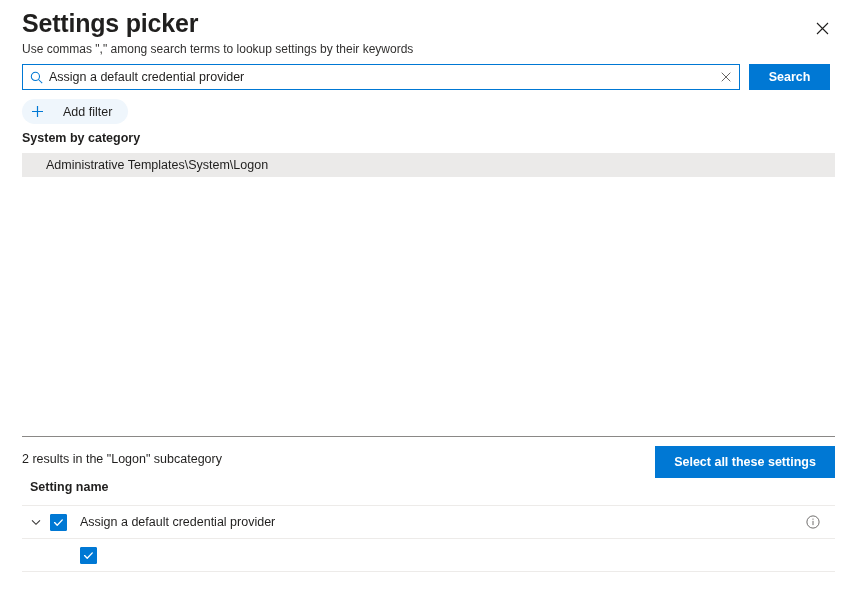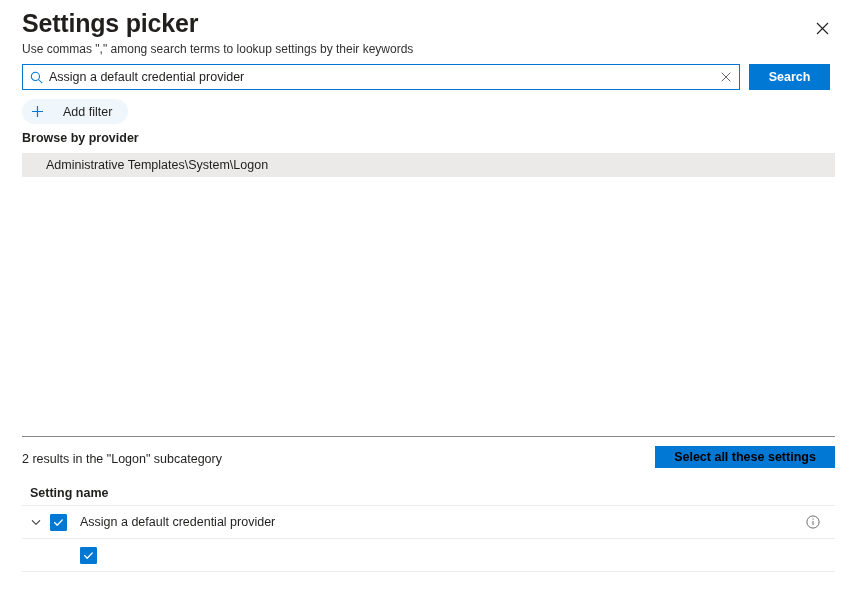--- a/index.html
+++ b/index.html
@@ -188,39 +188,39 @@
     left: 22px;
     top: 452px;
     font-size: 12.5px;
     color: #201f1e;
   }
   .select-all-button {
     position: absolute;
     left: 655px;
     top: 446px;
     width: 180px;
-    height: 22px;
+    height: 32px;
     background: #0078d4;
-    color: #000000;
+    color: #ffffff;
     border: none;
     font-family: "Liberation Sans", sans-serif;
     font-size: 12.5px;
     font-weight: 600;
     cursor: pointer;
     padding: 0;
   }
 
   .table-head {
     position: absolute;
     left: 22px;
     top: 480px;
     width: 813px;
     height: 25px;
     display: flex;
-    align-items: center;
+    align-items: flex-start;
   }
   .col-header {
     padding-left: 8px;
     font-size: 12.5px;
     font-weight: 600;
     color: #201f1e;
   }
 
   .row {
     position: absolute;
@@ -325,21 +325,21 @@
 
 <button class="add-filter">
   <span class="plus-icon">
     <svg width="13" height="13" viewBox="0 0 13 13" fill="none" xmlns="http://www.w3.org/2000/svg">
       <path d="M6.5 1 L6.5 12 M1 6.5 L12 6.5" stroke="currentColor" stroke-width="1.2"></path>
     </svg>
   </span>
   <span>Add filter</span>
 </button>
 
-<div class="browse-label">Browse by provider</div>
+<div class="browse-label">System by category</div>
 <div class="category-row">
   <span class="category-text">Administrative Templates\System\Logon</span>
 </div>
 
 <div class="results-divider"></div>
 <div class="results-count">2 results in the "Logon" subcategory</div>
 <button class="select-all-button">Select all these settings</button>
 
 <div class="table-head">
   <span class="col-header">Setting name</span>

